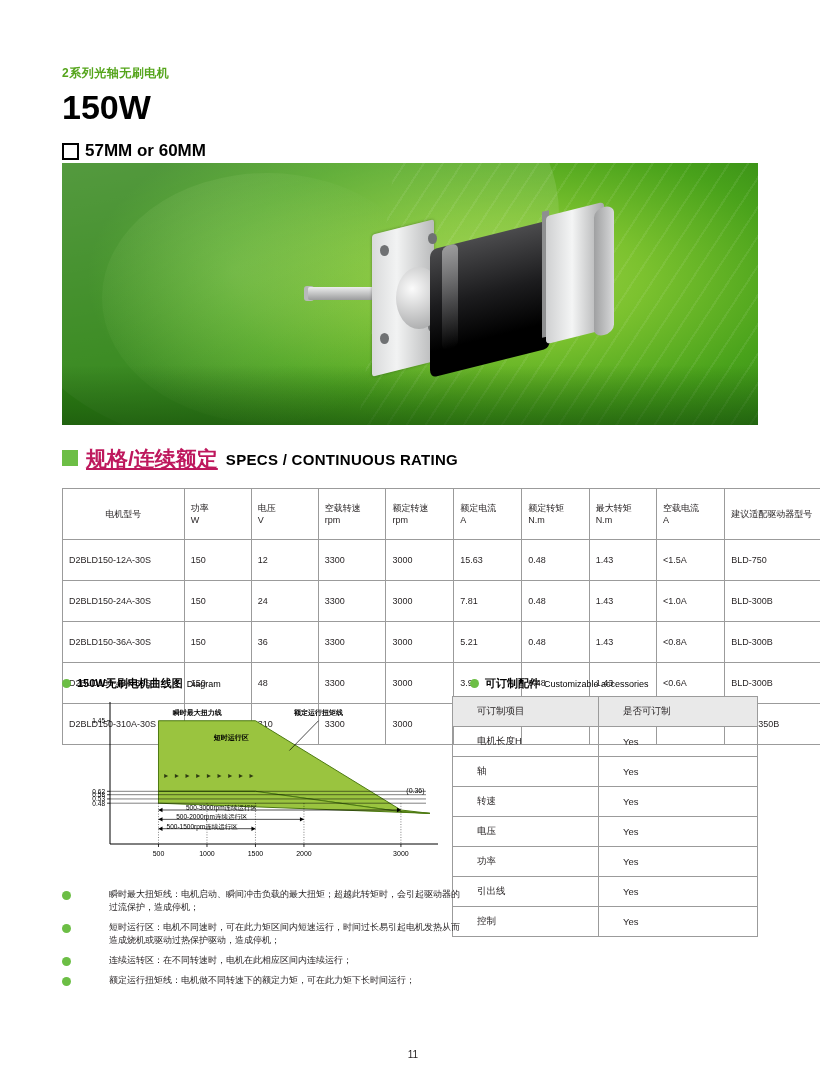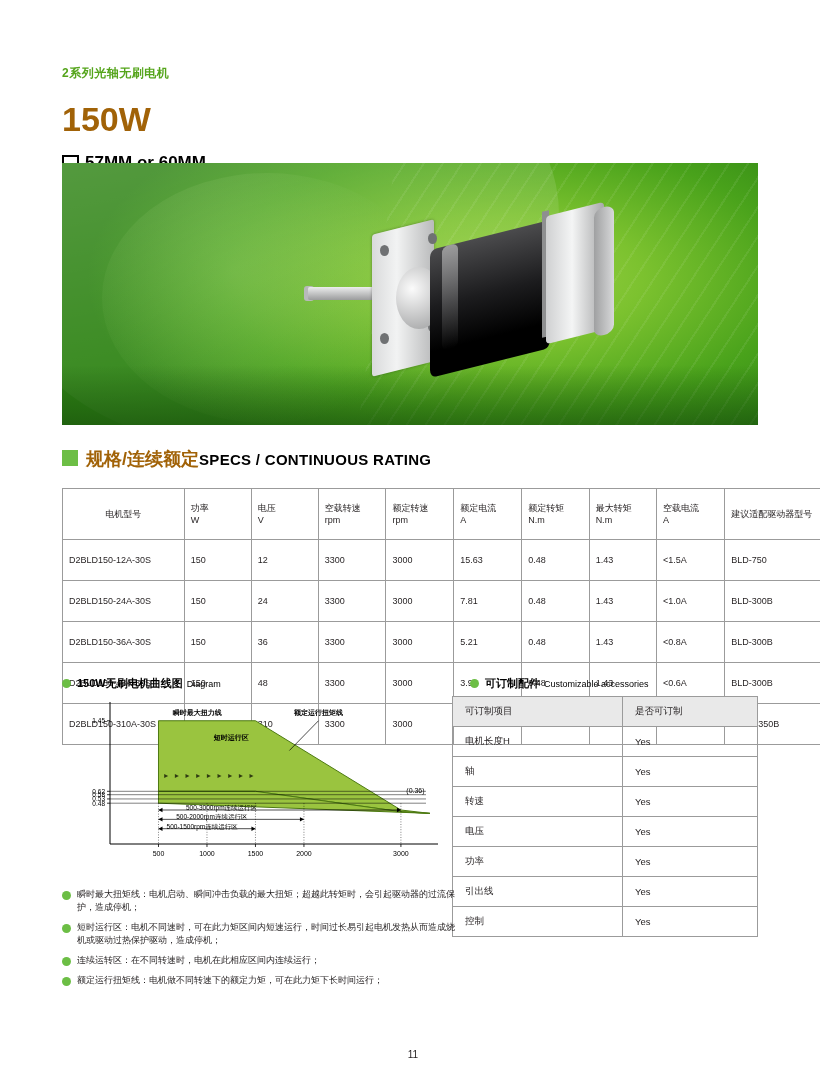--- a/index.html
+++ b/index.html
@@ -13,21 +13,21 @@
   }
   .page{position:relative;width:820px;height:1082px;}
 
   
   .header{position:absolute;left:62px;top:62px;}
   .series-title{
     font-size:12px;font-weight:bold;color:#55a51c;letter-spacing:0.5px;
     line-height:22px;
   }
   .watt{
-    font-size:34px;font-weight:bold;color:#a16207;line-height:36px;margin-top:17px;
+    font-size:34px;font-weight:bold;color:#000000;line-height:36px;margin-top:5px;
   }
   .size-row{display:flex;align-items:center;margin-top:16px;}
   .sq{
     width:13px;height:13px;border:2px solid #000;display:inline-block;margin-right:6px;
   }
   .size-text{font-size:17px;font-weight:bold;color:#000;}
 
   
   .hero{
     position:absolute;left:62px;top:163px;width:696px;height:262px;
@@ -103,22 +103,22 @@
     transform:skewY(-14deg);
   }
   .motor .ring{
     position:absolute;left:192px;top:-12px;width:7px;height:126px;background:#8e8f90;
     transform:skewY(-14deg);
   }
 
   
   .sec-head{position:absolute;left:62px;top:448px;display:flex;align-items:flex-end;}
   .sec-mark{width:16px;height:16px;background:#6cbe45;margin-right:8px;margin-bottom:4px;}
-  .sec-cn{font-size:18px;font-weight:bold;color:#a16207;line-height:22px;}
-  .sec-en{font-size:15px;font-weight:bold;color:#000;line-height:20px;letter-spacing:.3px;}
+  .sec-cn{font-size:21px;font-weight:bold;color:#be185d;line-height:22px;text-decoration:underline;}
+  .sec-en{font-size:15px;font-weight:bold;color:#000;margin-left:8px;line-height:20px;letter-spacing:.3px;}
 
   
   table{border-collapse:collapse;}
   .spec-table{
     position:absolute;left:62px;top:488px;width:784px;
     font-size:9px;
   }
   .spec-table th,.spec-table td{
     border:1px solid #9b9b9b;
     padding:6px 6px;
@@ -143,28 +143,28 @@
   .chart-svg{position:absolute;left:0;top:0;}
 
   
   .acc-head{position:absolute;left:470px;top:676px;display:flex;align-items:center;}
   .acc-head .cn{font-size:11px;font-weight:bold;color:#000;}
   .acc-head .en{font-size:9px;color:#000;margin-left:4px;}
   .acc-table{
     position:absolute;left:452px;top:696px;width:306px;font-size:9.5px;
   }
   .acc-table th,.acc-table td{
-    border:1px solid #9b9b9b;padding:5px 12px;text-align:left;height:19px;color:#231f20;
+    border:1px solid #9b9b9b;padding:5px 24px;text-align:left;height:19px;color:#231f20;
   }
   .acc-table th{background:#e9e9e9;font-weight:normal;}
   .acc-table .c2{width:110px;margin-top:15px;}
 
   
   .notes{position:absolute;left:62px;top:888px;width:400px;}
-  .note{display:flex;margin-bottom:7px;}
+  .note{display:flex;margin-bottom:7px;gap:32px;}
   .note .dot{margin-top:3px;flex:0 0 auto;}
   .note p{margin:0;font-size:9px;line-height:13px;color:#231f20;}
 
   .page-num{
     position:absolute;left:6px;right:0;bottom:22px;text-align:center;
     font-size:10px;color:#231f20;
   }
 </style>
 </head>
 <body>

